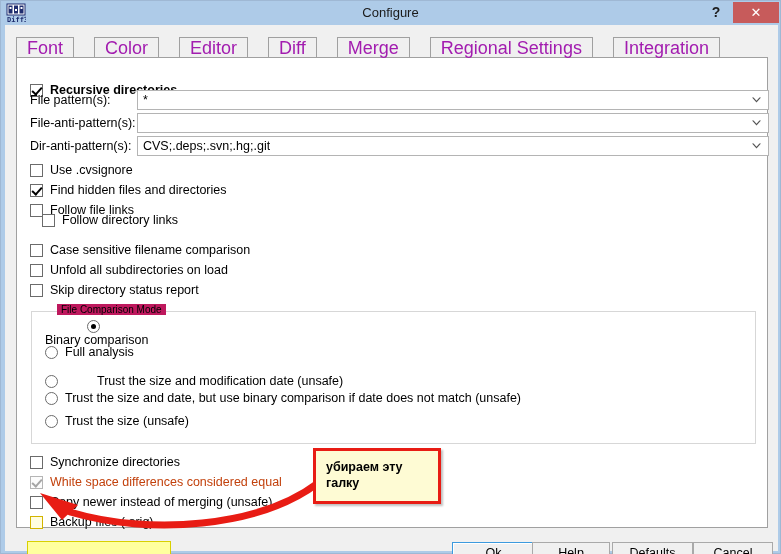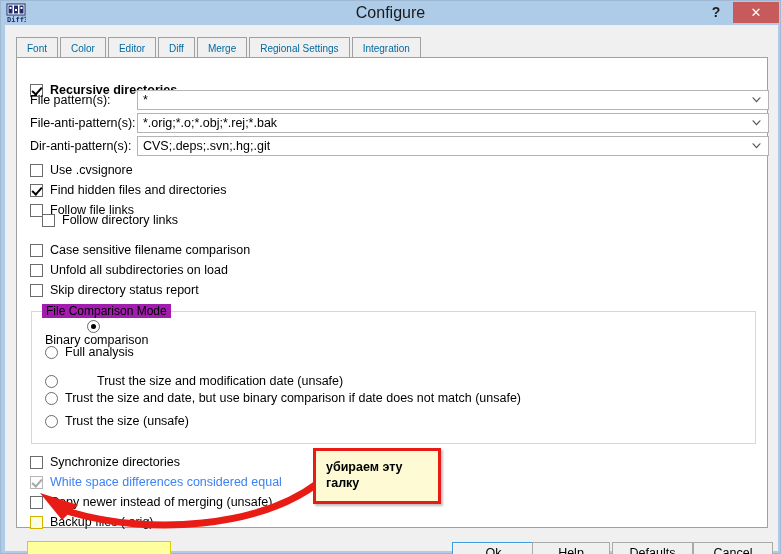--- a/index.html
+++ b/index.html
@@ -45,21 +45,21 @@
     left: 5px; top: 2px;
     width: 20px; height: 20px;
   }
   .title-text {
     position: absolute;
     left: 0; top: 0;
     width: 779px;
     height: 24px;
     line-height: 24px;
     text-align: center;
-    font-size: 16px;
+    font-size: 13px;
     color: #1a1a1a;
   }
   .help-btn {
     position: absolute;
     right: 50px; top: 0;
     width: 28px; height: 22px;
     line-height: 22px;
     text-align: center;
     font-size: 14px;
     font-weight: bold;
@@ -94,26 +94,26 @@
     left: 11px; top: 9px;
     height: 24px;
     display: flex;
     align-items: flex-end;
     z-index: 5;
   }
   .tab {
     height: 21px;
     line-height: 21px;
     padding: 0 10px;
-    margin-right: 2px;
+    margin-right: 20px;
     background: #f0f0f0;
     border: 1px solid #a0a0a0;
     border-bottom: 1px solid #a0a0a0;
-    font-size: 10px;
-    color: #0369a1;
+    font-size: 18px;
+    color: #a21caf;
     box-sizing: border-box;
     cursor: default;
     white-space: nowrap;
   }
   .tab.active {
     background: #ffffff;
     height: 25px;
     line-height: 23px;
     border-bottom: 1px solid #ffffff;
     margin-bottom: -1px;
@@ -164,21 +164,21 @@
     border-color: #b5b5b5;
     background: #fcfcfc;
   }
   .chk-box.disabled.checked::after {
     border-color: #a6a6a6;
   }
   .chk-label {
     font-size: 12.5px;
     color: #000000;
   }
-  .chk-label.disabled { color: #3b82f6; }
+  .chk-label.disabled { color: #c2410c; }
 
   
   .field-row {
     position: absolute;
     left: 13px;
     height: 20px;
   }
   .field-label {
     position: absolute;
     left: 0; top: 0;
@@ -223,24 +223,24 @@
   .groupbox {
     position: absolute;
     left: 14px;
     width: 725px;
     border: 1px solid #d7d7d7;
     box-sizing: border-box;
     background: transparent;
   }
   .groupbox-title {
     position: absolute;
-    left: 10px; top: -8px;
+    left: 25px; top: -8px;
     padding: 0 4px;
-    background: #a21caf;
-    font-size: 12px;
+    background: #be185d;
+    font-size: 10px;
     color: #000;
     white-space: nowrap;
   }
   .radio-row {
     position: absolute;
     left: 13px;
     height: 18px;
     display: flex;
     align-items: center;
     cursor: default;
@@ -390,21 +390,20 @@
               <svg width="11" height="8" viewBox="0 0 11 8">
                   <path d="M1 1.5 L5.5 6.5 L10 1.5 L8.4 1.5 L5.5 4.7 L2.6 1.5 Z" fill="#555"></path>
                 </svg>
             </span>
           </div>
         </div>
 
         <div class="field-row" style="top:55px; width:739px;">
           <span class="field-label">File-anti-pattern(s):</span>
           <div class="combo">
-            <span class="combo-value">*.orig;*.o;*.obj;*.rej;*.bak</span>
             <span class="combo-arrow">
               <svg width="11" height="8" viewBox="0 0 11 8">
                   <path d="M1 1.5 L5.5 6.5 L10 1.5 L8.4 1.5 L5.5 4.7 L2.6 1.5 Z" fill="#555"></path>
                 </svg>
             </span>
           </div>
         </div>
 
         <div class="field-row" style="top:78px; width:739px;">
           <span class="field-label">Dir-anti-pattern(s):</span>

